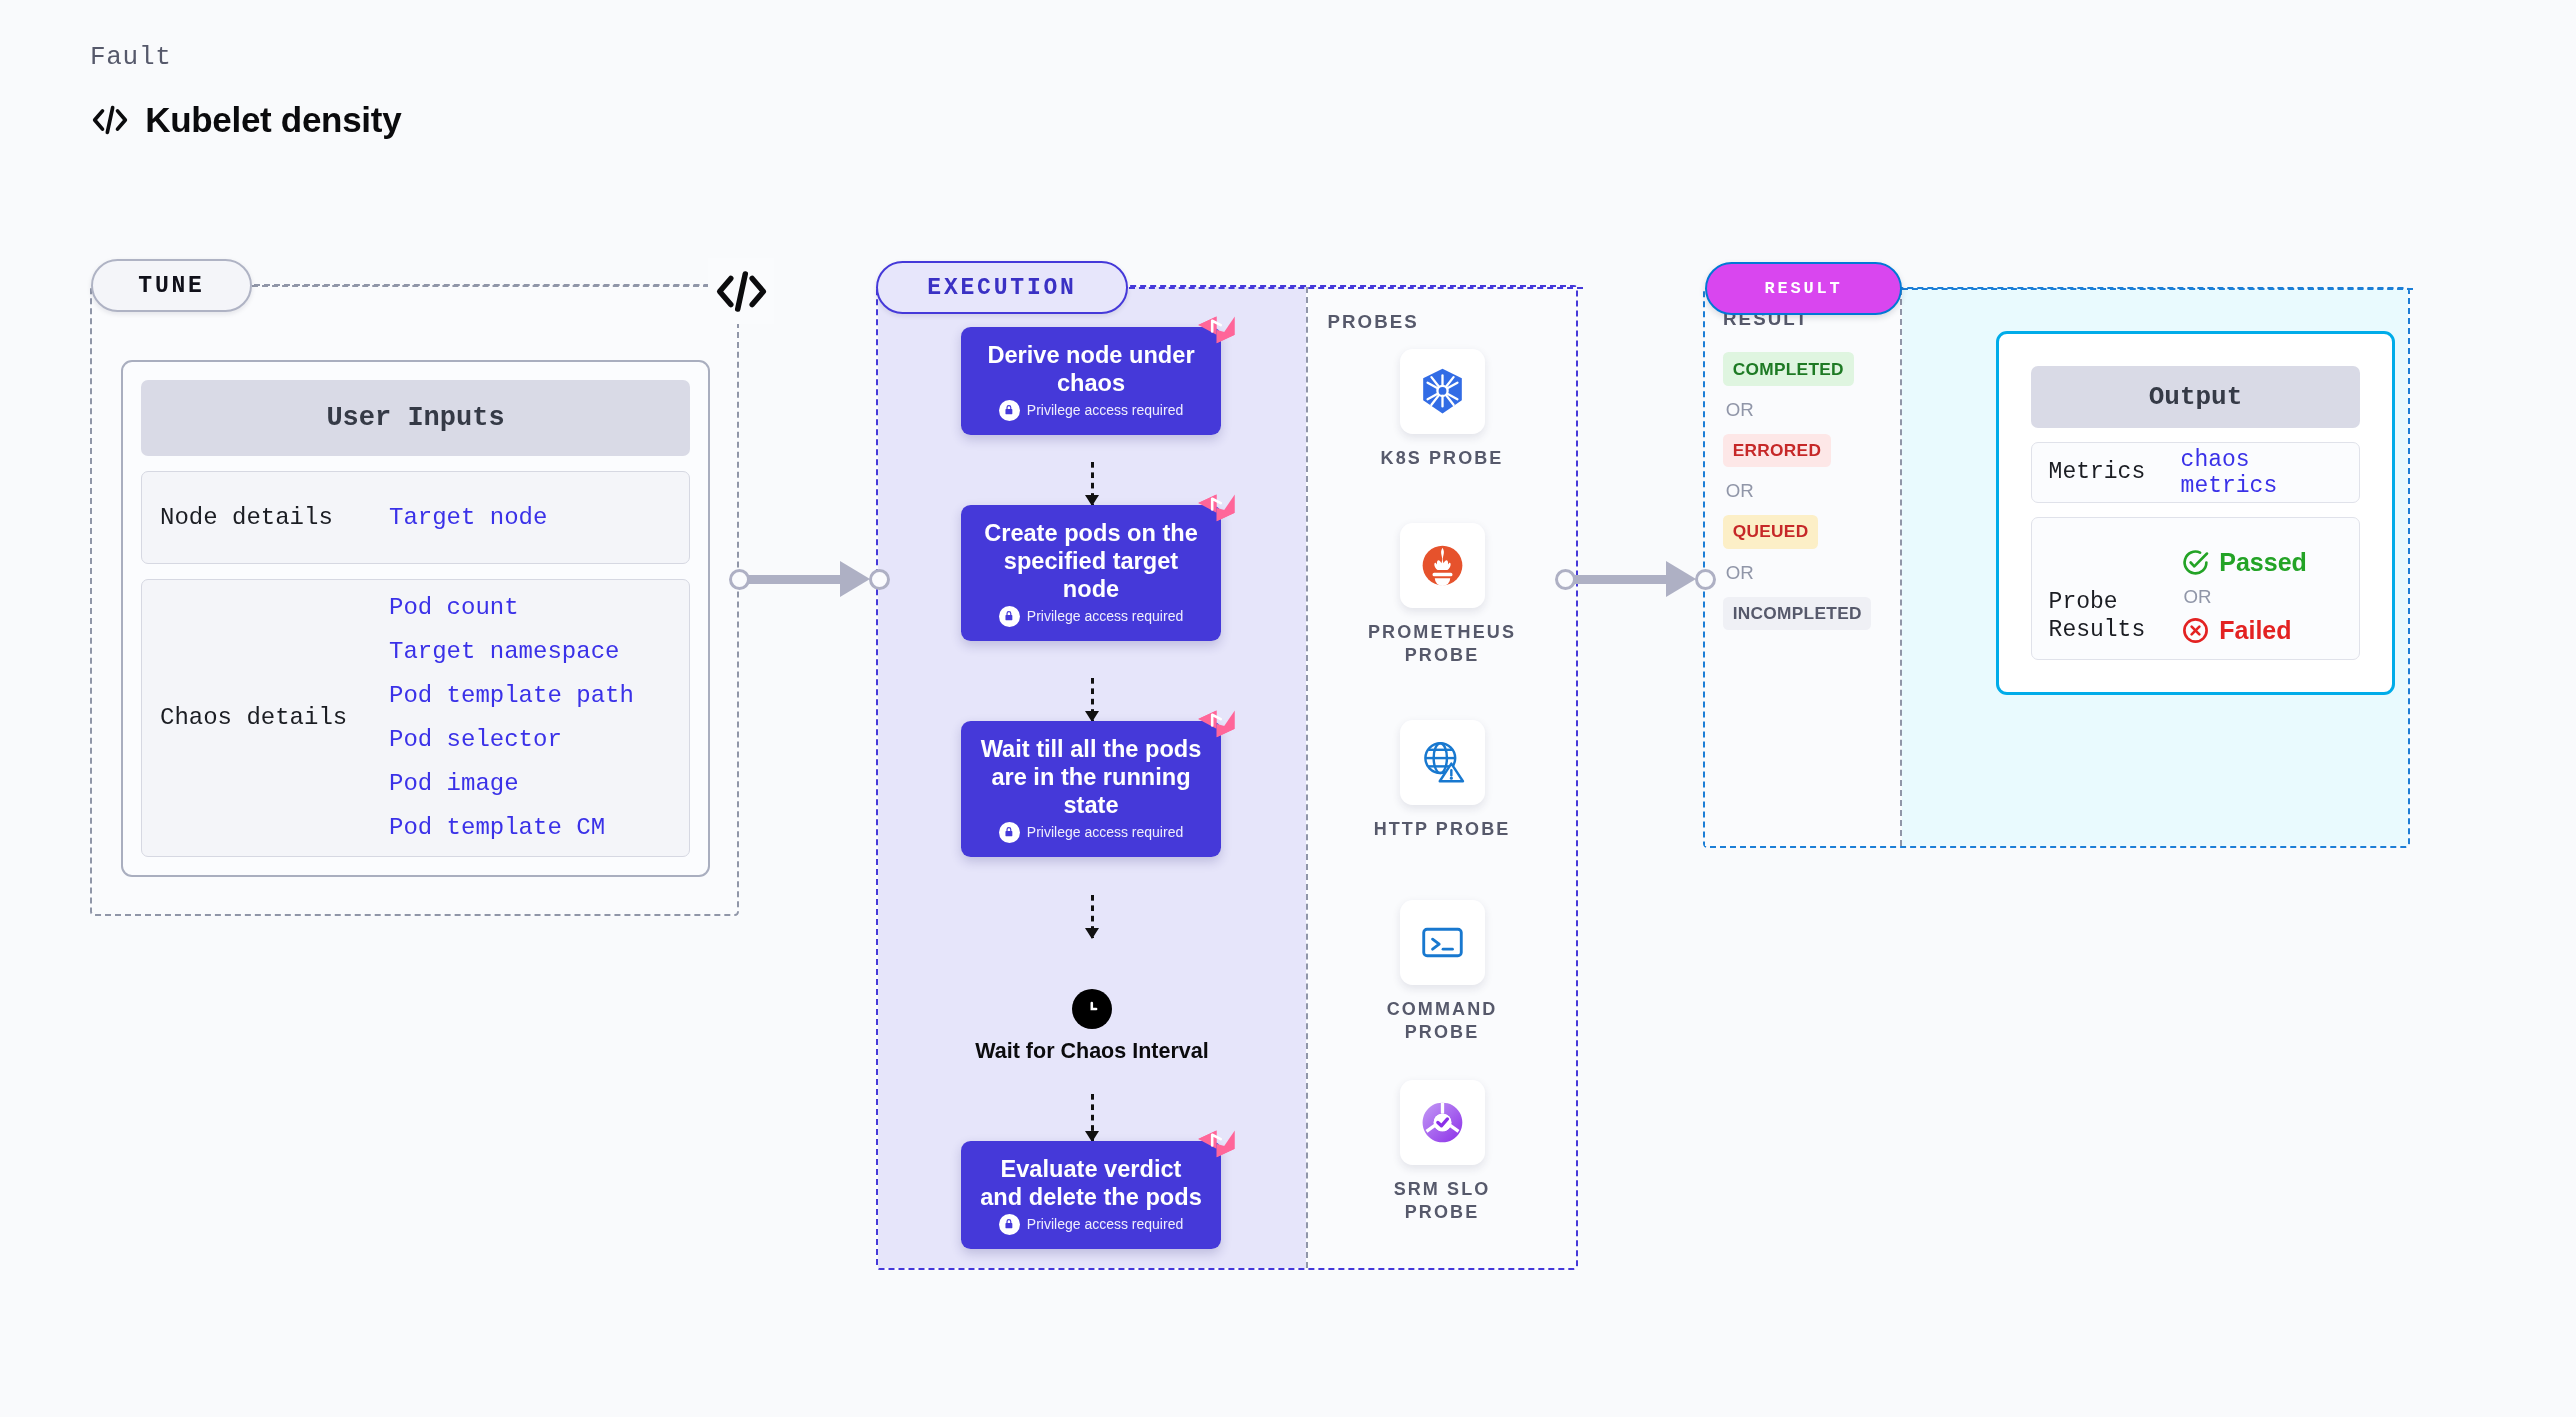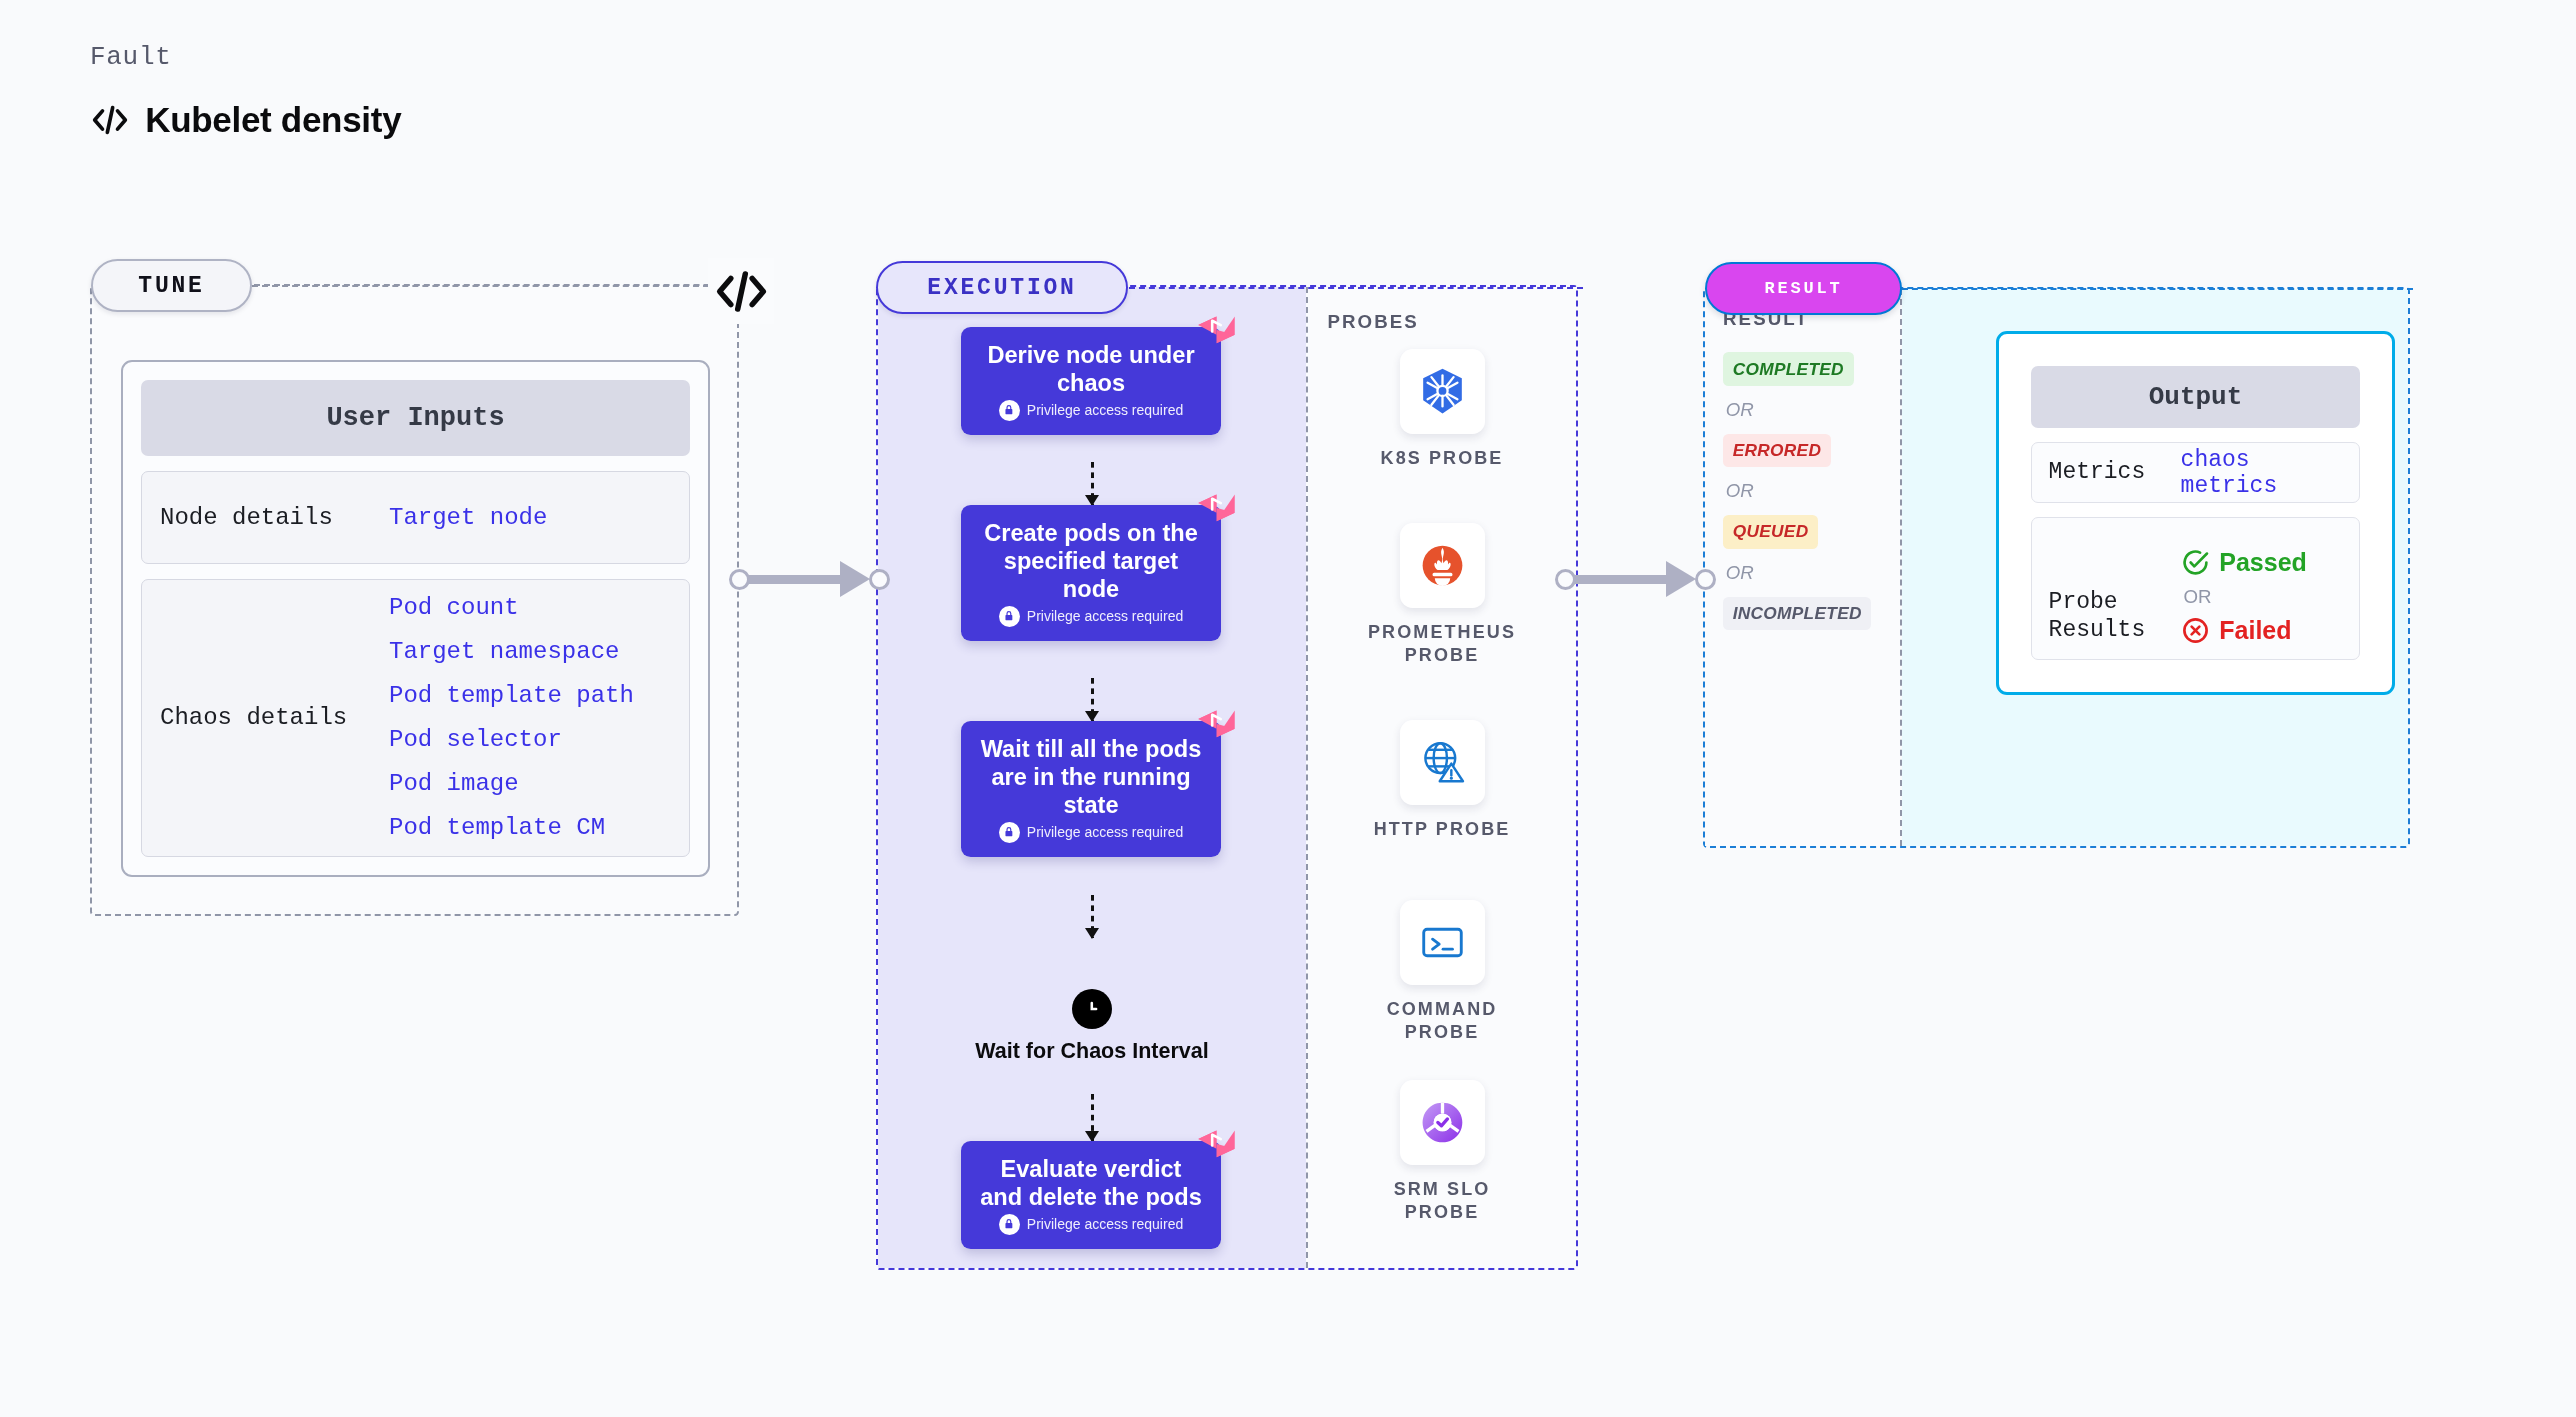--- a/index.html
+++ b/index.html
@@ -154,21 +154,21 @@
   #status-column {
     width: 197px; background: #FAFBFD; border-right: 2.1px dashed #9096A8;
     position: relative; padding: 19.4px 18px;
   }
   #status-title { font-size: 18.7px; font-weight: 700; letter-spacing: 2.1px; color: #56596B; }
   .status-badge {
     display: inline-block; border-radius: 5.5px; padding: 6.2px 9.7px;
     font-size: 17.3px; font-weight: 700; letter-spacing: 0.3px;
   }
   .or-text { font-size: 18.7px; color: #9096A8; padding-left: 2.8px; }
-  #status-list { margin-top: 22px; display: flex; flex-direction: column; align-items: flex-start; gap: 13px; font-style: italic; }
+  #status-list { margin-top: 22px; display: flex; flex-direction: column; align-items: flex-start; gap: 13px; }
 
   #output-region { flex: 1; background: #E9FAFE; position: relative; }
   #output-card {
     position: absolute; left: 94px; top: 42px; width: 399px; height: 364px;
     background: #FFFFFF; border: 3.5px solid #00ACE9; border-radius: 11px;
     padding: 32px; display: flex; flex-direction: column; gap: 14px;
   }
   #output-header {
     height: 62px; background: #D9DAE6; border-radius: 7px;
     display: flex; align-items: center; justify-content: center;

